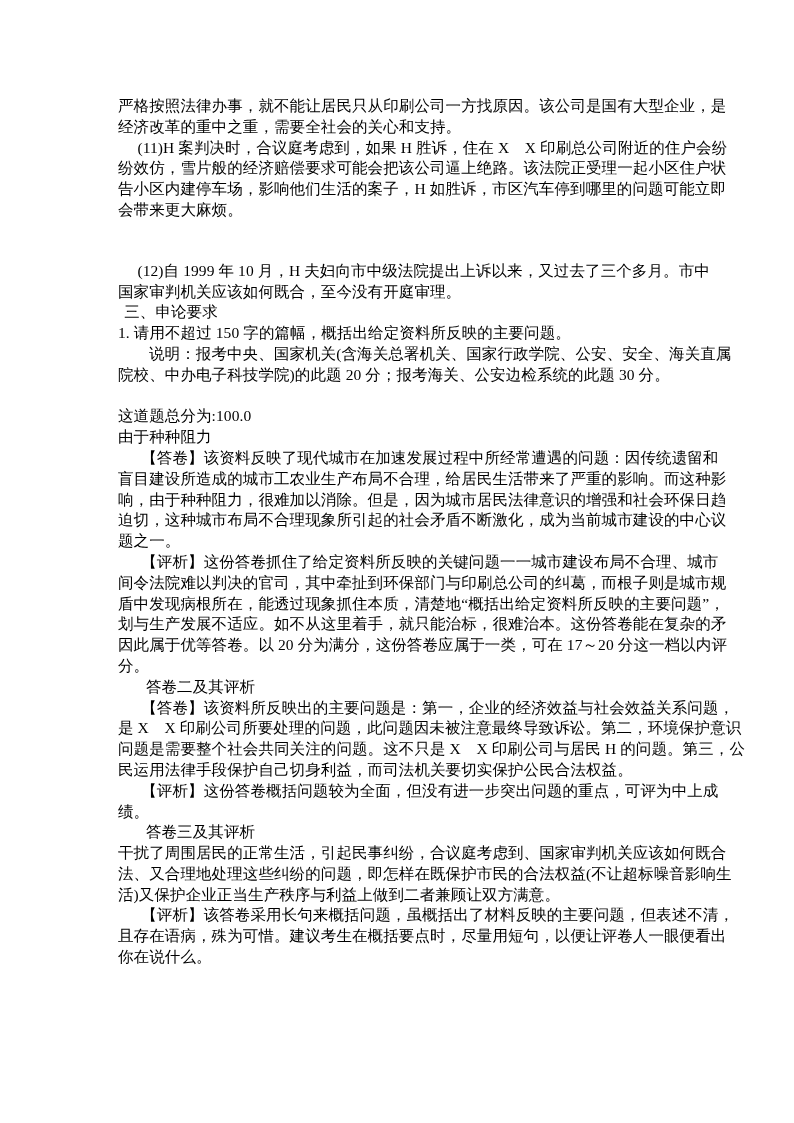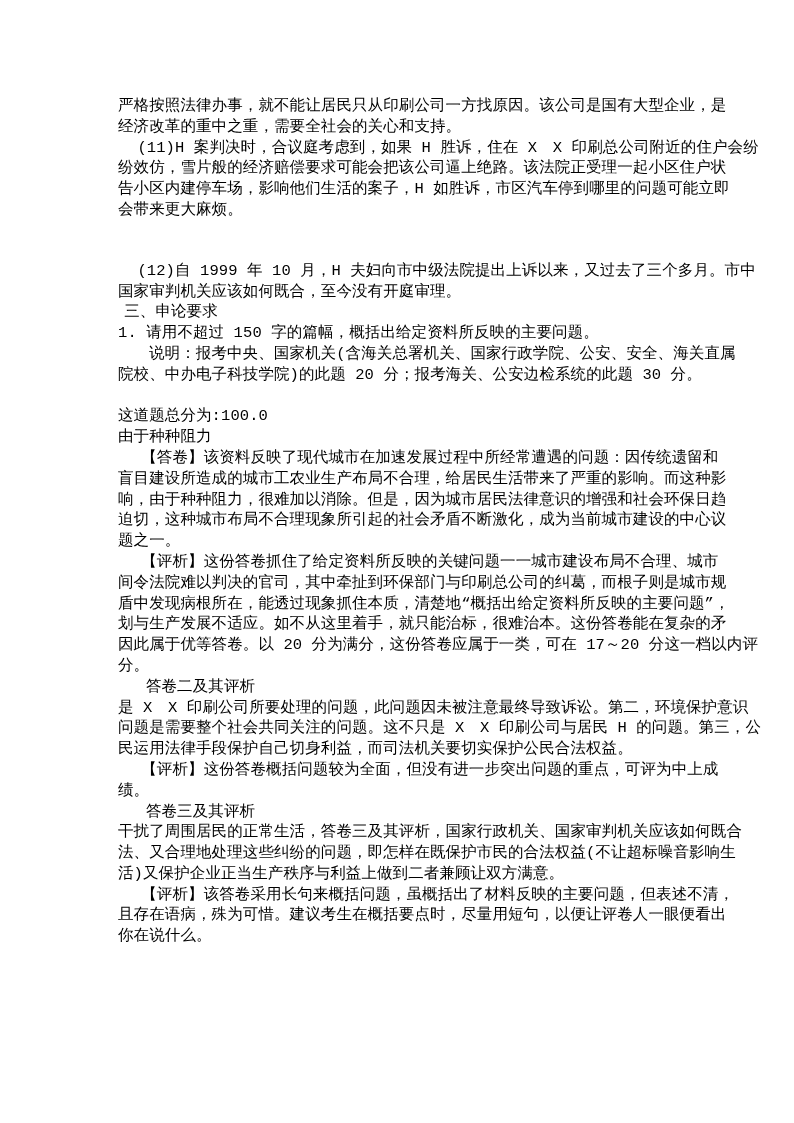--- a/index.html
+++ b/index.html
@@ -6,21 +6,21 @@
     margin: 0;
     padding: 0;
     background: #ffffff;
   }
   .page {
     position: relative;
     width: 794px;
     height: 1123px;
     background: #ffffff;
     color: #000000;
-    font-family: Liberation Mono, monospace;
+    font-family: Liberation Serif, serif;
     overflow: hidden;
     box-sizing: border-box;
   }
   .doc-body {
     position: absolute;
     top: 96px;
     left: 118px;
     right: 108px;
   }
   .doc-line {
@@ -57,26 +57,27 @@
       <div class="doc-line">响，由于种种阻力，很难加以消除。但是，因为城市居民法律意识的增强和社会环保日趋</div>
       <div class="doc-line">迫切，这种城市布局不合理现象所引起的社会矛盾不断激化，成为当前城市建设的中心议</div>
       <div class="doc-line">题之一。</div>
       <div class="doc-line" style="padding-left: 1.5em;">【评析】这份答卷抓住了给定资料所反映的关键问题一一城市建设布局不合理、城市</div>
       <div class="doc-line">间令法院难以判决的官司，其中牵扯到环保部门与印刷总公司的纠葛，而根子则是城市规</div>
       <div class="doc-line">盾中发现病根所在，能透过现象抓住本质，清楚地“概括出给定资料所反映的主要问题”，</div>
       <div class="doc-line">划与生产发展不适应。如不从这里着手，就只能治标，很难治本。这份答卷能在复杂的矛</div>
       <div class="doc-line">因此属于优等答卷。以 20 分为满分，这份答卷应属于一类，可在 17～20 分这一档以内评</div>
       <div class="doc-line">分。</div>
       <div class="doc-line" style="padding-left: 1.8em;">答卷二及其评析</div>
+      <div class="doc-line" style="padding-left: 1.5em;">【答卷】该资料所反映出的主要问题是：第一，企业的经济效益与社会效益关系问题，</div>
       <div class="doc-line">是 X　X 印刷公司所要处理的问题，此问题因未被注意最终导致诉讼。第二，环境保护意识</div>
       <div class="doc-line">问题是需要整个社会共同关注的问题。这不只是 X　X 印刷公司与居民 H 的问题。第三，公</div>
       <div class="doc-line">民运用法律手段保护自己切身利益，而司法机关要切实保护公民合法权益。</div>
       <div class="doc-line" style="padding-left: 1.5em;">【评析】这份答卷概括问题较为全面，但没有进一步突出问题的重点，可评为中上成</div>
       <div class="doc-line">绩。</div>
       <div class="doc-line" style="padding-left: 1.8em;">答卷三及其评析</div>
-      <div class="doc-line">干扰了周围居民的正常生活，答卷三及其评析，国家行政机关、国家审判机关应该如何既合</div>
+      <div class="doc-line">干扰了周围居民的正常生活，引起民事纠纷，合议庭考虑到、国家审判机关应该如何既合</div>
       <div class="doc-line">法、又合理地处理这些纠纷的问题，即怎样在既保护市民的合法权益(不让超标噪音影响生</div>
       <div class="doc-line">活)又保护企业正当生产秩序与利益上做到二者兼顾让双方满意。</div>
       <div class="doc-line" style="padding-left: 1.5em;">【评析】该答卷采用长句来概括问题，虽概括出了材料反映的主要问题，但表述不清，</div>
       <div class="doc-line">且存在语病，殊为可惜。建议考生在概括要点时，尽量用短句，以便让评卷人一眼便看出</div>
       <div class="doc-line">你在说什么。</div>
     </div>
 </div>
 
 </body></html>

